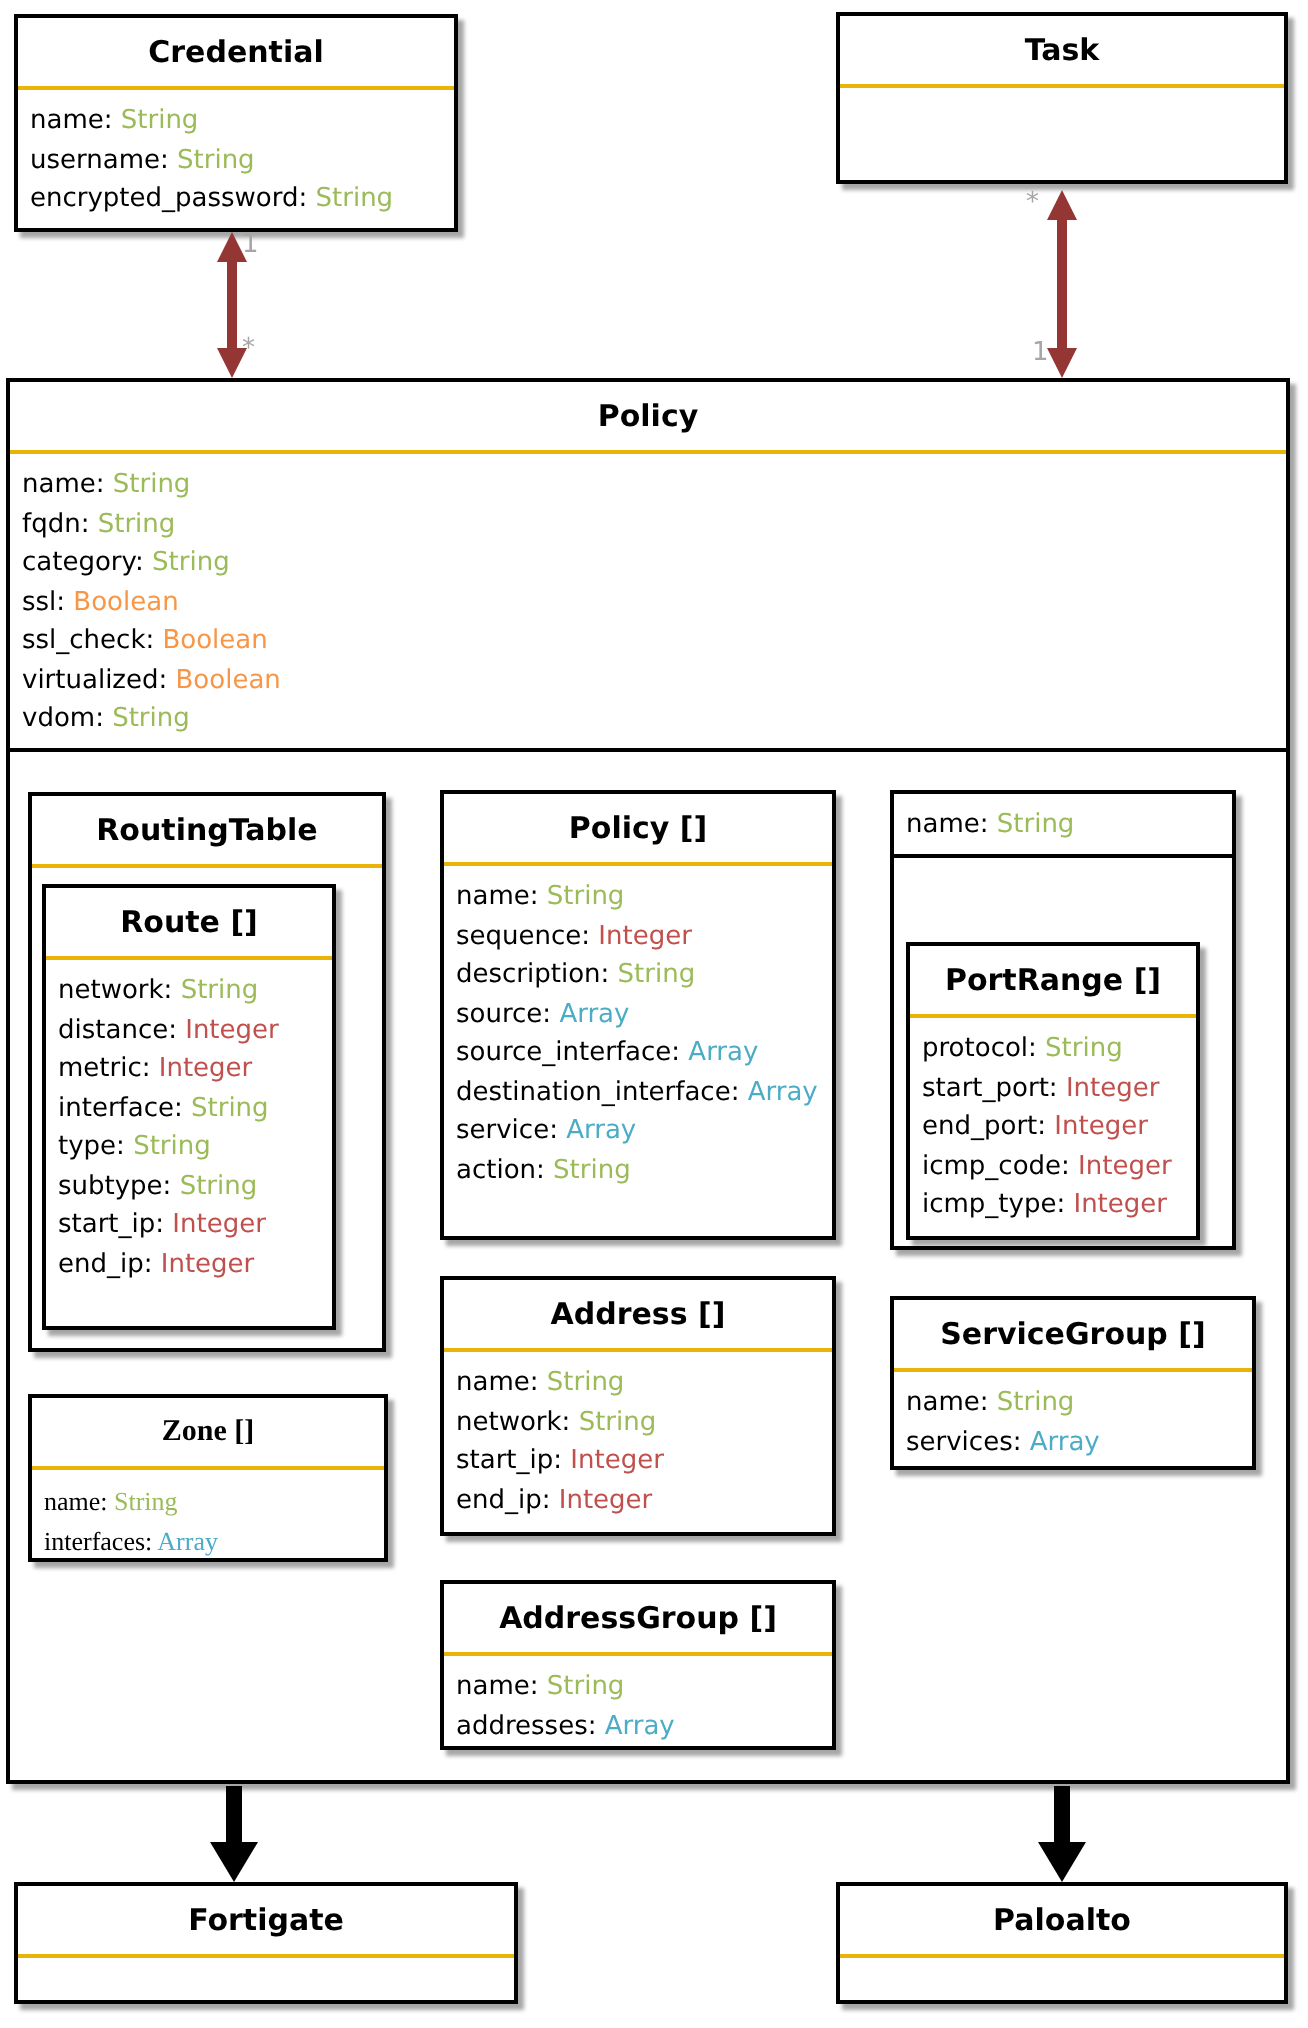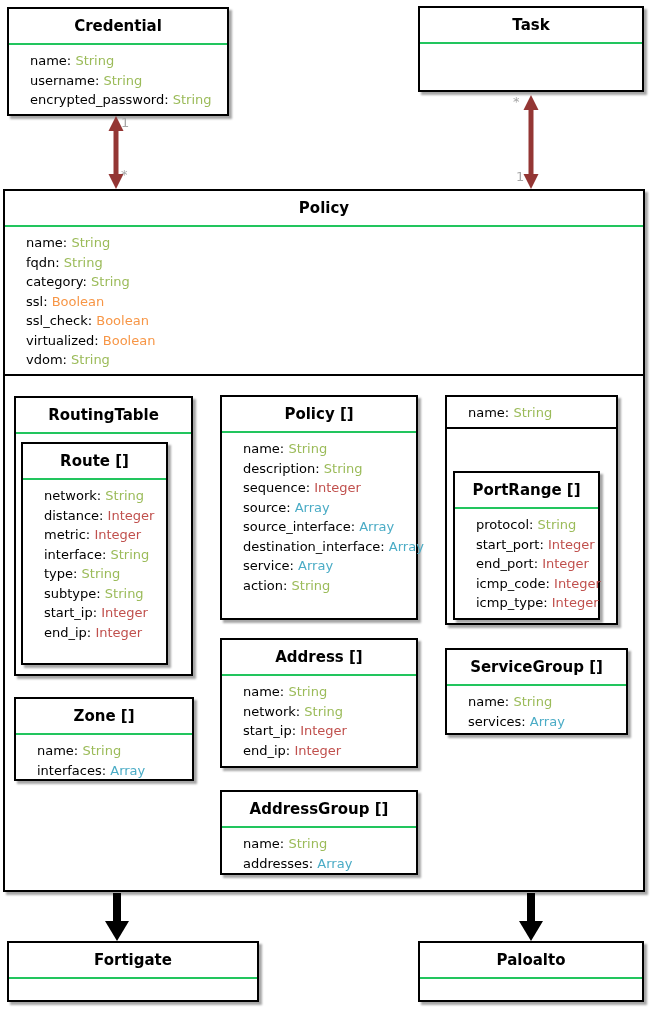--- a/index.html
+++ b/index.html
@@ -6,24 +6,24 @@
   #canvas {
     position:relative; width:654px; height:1014px; background:#ffffff;
     font-family:"DejaVu Sans","Liberation Sans",sans-serif; overflow:hidden;
   }
   .cls {
     position:absolute; background:#ffffff; border:2px solid #000000;
     box-sizing:border-box; box-shadow:3px 3px 2px rgba(0,0,0,0.35);
   }
   .cls .title {
     font-size:15px; font-weight:bold; color:#000000; text-align:center;
-    line-height:18px; padding:8px 2px; border-bottom:2px solid #22c55e;
+    line-height:18px; padding:8px 2px; border-bottom:2px solid #eab308;
     white-space:nowrap; overflow:hidden;
   }
-  .cls .attrs { padding:6px 5px 4px 21px; }
+  .cls .attrs { padding:6px 5px 4px 6px; }
   .cls .attrs.divided { border-bottom:2px solid #000000; }
   .attr-row { font-size:13px; line-height:19.5px; color:#000000; white-space:nowrap; }
   .attr-name { color:#000000; }
   .mult { position:absolute; font-size:13px; line-height:14px; }
   #arrow-layer { position:absolute; left:0; top:0; pointer-events:none; }
 </style>
 </head>
 <body>
 
 <div id="canvas">
@@ -69,22 +69,22 @@
         <div class="attr-row"><span class="attr-name">subtype: </span><span class="attr-type" style="color: rgb(155, 187, 89);">String</span></div>
         <div class="attr-row"><span class="attr-name">start_ip: </span><span class="attr-type" style="color: rgb(192, 80, 77);">Integer</span></div>
         <div class="attr-row"><span class="attr-name">end_ip: </span><span class="attr-type" style="color: rgb(192, 80, 77);">Integer</span></div>
       </div>
   </div>
 
   <div class="cls" style="left:220px;top:395px;width:198px;height:225px;">
     <div class="title">Policy []</div>
     <div class="attrs">
         <div class="attr-row"><span class="attr-name">name: </span><span class="attr-type" style="color: rgb(155, 187, 89);">String</span></div>
+        <div class="attr-row"><span class="attr-name">sequence: </span><span class="attr-type" style="color: rgb(192, 80, 77);">Integer</span></div>
         <div class="attr-row"><span class="attr-name">description: </span><span class="attr-type" style="color: rgb(155, 187, 89);">String</span></div>
-        <div class="attr-row"><span class="attr-name">sequence: </span><span class="attr-type" style="color: rgb(192, 80, 77);">Integer</span></div>
         <div class="attr-row"><span class="attr-name">source: </span><span class="attr-type" style="color: rgb(75, 172, 198);">Array</span></div>
         <div class="attr-row"><span class="attr-name">source_interface: </span><span class="attr-type" style="color: rgb(75, 172, 198);">Array</span></div>
         <div class="attr-row"><span class="attr-name">destination_interface: </span><span class="attr-type" style="color: rgb(75, 172, 198);">Array</span></div>
         <div class="attr-row"><span class="attr-name">service: </span><span class="attr-type" style="color: rgb(75, 172, 198);">Array</span></div>
         <div class="attr-row"><span class="attr-name">action: </span><span class="attr-type" style="color: rgb(155, 187, 89);">String</span></div>
       </div>
   </div>
 
   <div class="cls" style="left:445px;top:395px;width:173px;height:230px;">
     <div class="attrs divided">
@@ -96,21 +96,21 @@
     <div class="title">PortRange []</div>
     <div class="attrs">
         <div class="attr-row"><span class="attr-name">protocol: </span><span class="attr-type" style="color: rgb(155, 187, 89);">String</span></div>
         <div class="attr-row"><span class="attr-name">start_port: </span><span class="attr-type" style="color: rgb(192, 80, 77);">Integer</span></div>
         <div class="attr-row"><span class="attr-name">end_port: </span><span class="attr-type" style="color: rgb(192, 80, 77);">Integer</span></div>
         <div class="attr-row"><span class="attr-name">icmp_code: </span><span class="attr-type" style="color: rgb(192, 80, 77);">Integer</span></div>
         <div class="attr-row"><span class="attr-name">icmp_type: </span><span class="attr-type" style="color: rgb(192, 80, 77);">Integer</span></div>
       </div>
   </div>
 
-  <div class="cls" style="left:14px;top:697px;width:180px;height:84px;">
+  <div class="cls" style="left:14px;top:697px;width:180px;height:84px;font-family:Liberation Serif, serif;">
     <div class="title">Zone []</div>
     <div class="attrs">
         <div class="attr-row"><span class="attr-name">name: </span><span class="attr-type" style="color: rgb(155, 187, 89);">String</span></div>
         <div class="attr-row"><span class="attr-name">interfaces: </span><span class="attr-type" style="color: rgb(75, 172, 198);">Array</span></div>
       </div>
   </div>
 
   <div class="cls" style="left:220px;top:638px;width:198px;height:130px;">
     <div class="title">Address []</div>
     <div class="attrs">

